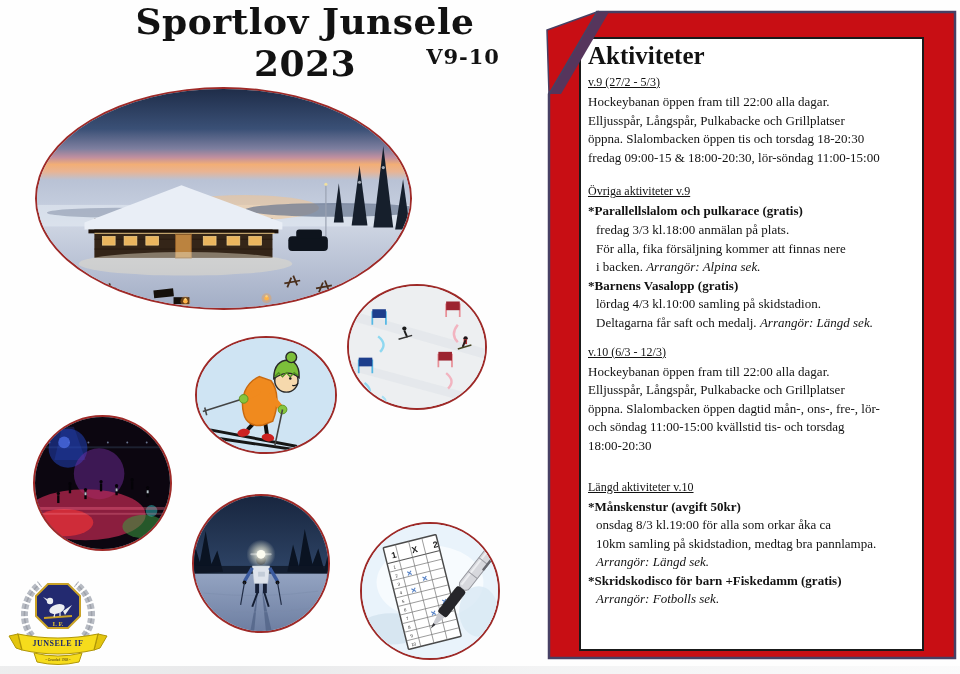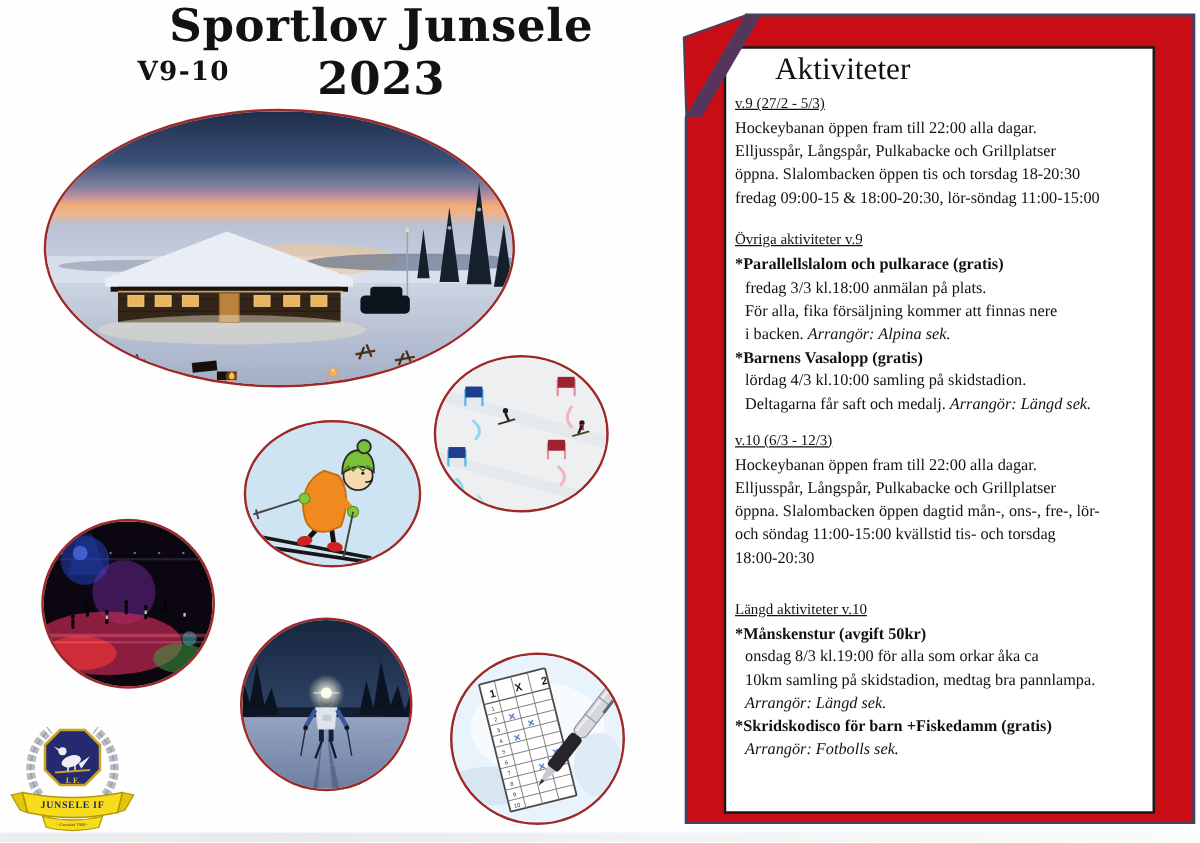--- a/index.html
+++ b/index.html
@@ -1,38 +1,38 @@
 <!DOCTYPE html>
 <html><head>
 <meta charset="utf-8">
 <style>
   html,body { margin:0; padding:0; background:#ffffff; }
   .page { position:relative; width:960px; height:674px; background:#fefefe; overflow:hidden;
           font-family:"Liberation Serif", serif; color:#121212; }
 
   .title { position:absolute; left:110px; top:0px; width:390px; text-align:center;
            font-family:"DejaVu Serif", serif; font-weight:900; font-size:36px; letter-spacing:.5px; }
-  .subtitle { position:absolute; left:110px; top:44px; width:390px; text-align:left;
+  .subtitle { position:absolute; left:110px; top:44px; width:390px; text-align:right;
            font-family:"DejaVu Serif", serif; font-weight:900; font-size:21px; letter-spacing:1px; }
 
   .photo { position:absolute; overflow:hidden; border:2px solid #9e2a28; border-radius:50%;
            box-sizing:border-box; background:#dde5ee; }
   .photo svg { display:block; width:100%; height:100%; }
   #lodge   { left:35px;  top:87px;  width:377px; height:223px; }
   #slalom  { left:347px; top:284px; width:140px; height:126px; }
   #cartoon { left:195px; top:336px; width:142px; height:118px; }
   #disco   { left:33px;  top:415px; width:139px; height:136px; }
   #nightski{ left:192px; top:494px; width:138px; height:139px; }
   #slip    { left:360px; top:522px; width:140px; height:138px; }
   #logo    { position:absolute; left:8px; top:572px; width:100px; height:97px; }
 
   .panel-svg { position:absolute; left:545px; top:8px; width:414px; height:656px; }
 
   .panel-text { position:absolute; left:588px; top:42px; width:332px; }
-  .h-akt { font-size:25px; font-weight:normal; line-height:27px; margin-bottom:3px;margin-left:32px; }
+  .h-akt { font-size:25px; font-weight:bold; line-height:27px; margin-bottom:3px; }
   .sec-h { font-size:12px; text-decoration:underline; line-height:21px; }
   .line  { font-size:13px; line-height:18.6px; white-space:nowrap; }
   .b { font-weight:bold; }
   .i { font-style:italic; }
   .indent { padding-left:8px; }
   .gap-a { height:14px; } .gap-b { height:9px; } .gap-c { height:21px; }
 
   .bottom-smudge { position:absolute; left:0; top:666px; width:960px; height:8px; opacity:.45;
      background:linear-gradient(90deg,#d8d9db 0%,#cfd0d3 25%,#e4e5e7 55%,#f6f6f7 100%); }
 </style>

